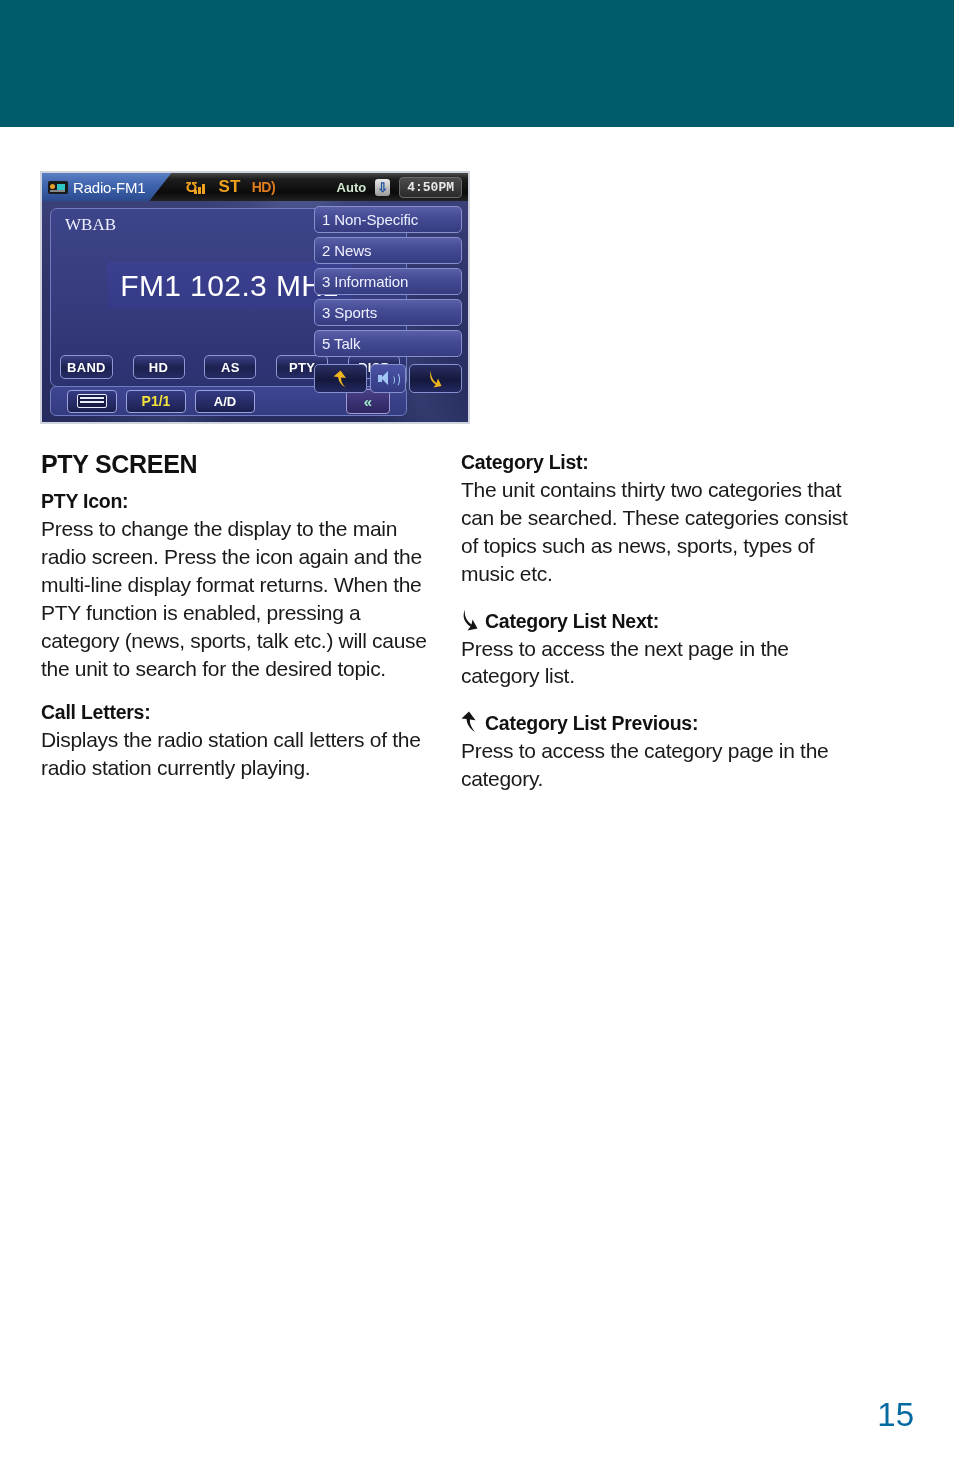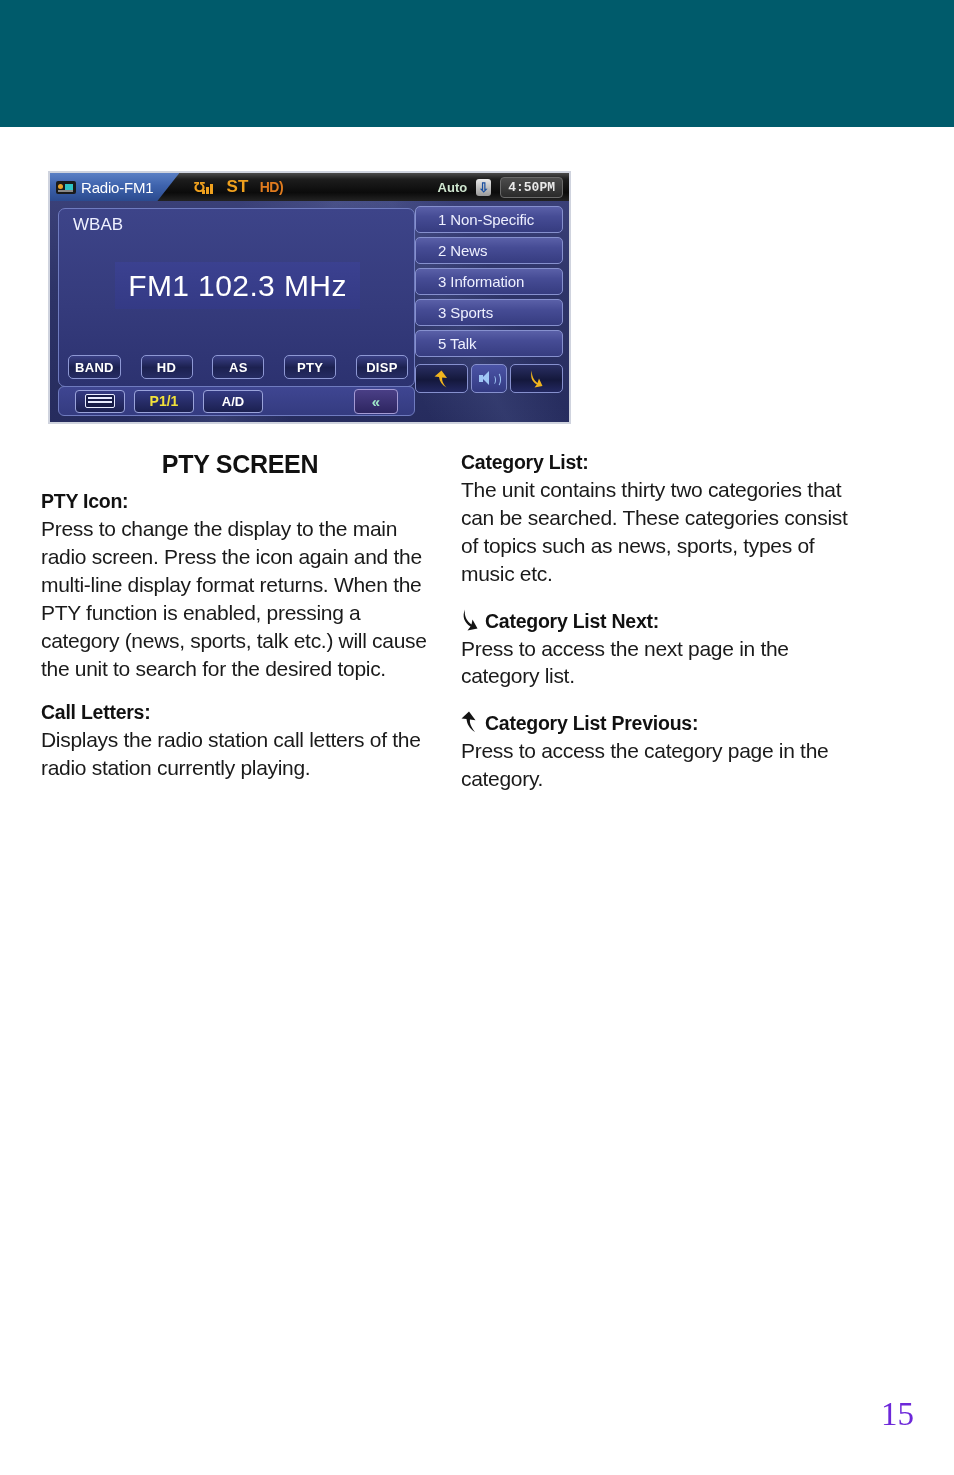--- a/index.html
+++ b/index.html
@@ -21,23 +21,23 @@
     left: 0;
     top: 0;
     width: 954px;
     height: 127px;
     background: #005b6b;
   }
 
   
   .radio-screen {
     position: absolute;
-    left: 48px;
+    left: 40px;
     top: 171px;
-    width: 523px;
+    width: 430px;
     height: 253px;
     background: #2b3166;
     border: 2px solid #cfd3de;
     box-sizing: border-box;
     overflow: hidden;
     font-family: "Liberation Sans", sans-serif;
   }
   .radio-screen::after {
     
     content: "";
@@ -151,20 +151,21 @@
     border-radius: 7px;
     background: linear-gradient(180deg, #3d4489 0%, #353b7c 55%, #2c3270 100%);
     z-index: 2;
     box-sizing: border-box;
   }
   .call-letters {
     position: absolute;
     left: 14px; top: 6px;
     color: #eef0ff;
     font-size: 17px;
+    font-family: Liberation Serif, serif;
   }
   .freq-band {
     position: absolute;
     left: 56px; top: 53px;
     width: 245px; height: 47px;
     background: linear-gradient(180deg, #3b4190 0%, #343a85 100%);
     display: flex;
     align-items: center;
     justify-content: center;
   }
@@ -281,21 +282,21 @@
   }
   .cat-btn {
     height: 27px;
     border: 1px solid #8690ce;
     border-radius: 5px;
     background: linear-gradient(180deg, #5a60a8 0%, #464c95 38%, #363c80 100%);
     color: #eef0ff;
     font-size: 15px;
     display: flex;
     align-items: center;
-    padding-left: 22px;
+    padding-left: 7px;
     box-sizing: border-box;
     letter-spacing: -0.1px;
   }
   .nav-row {
     display: flex;
     gap: 3px;
     margin-top: 3px;
   }
   .nav-btn {
     height: 27px;
@@ -346,21 +347,20 @@
   }
   .col-left  { left: 41px; width: 398px; }
   .col-right { left: 461px; width: 400px; }
 
   h1.section-title {
     margin: 0 0 10px 0;
     font-size: 25px;
     font-weight: bold;
     letter-spacing: -0.3px;
     color: #111;
-    text-align: center;
   }
   .term {
     margin: 0;
     font-size: 19.5px;
     font-weight: bold;
     line-height: 1.33;
     letter-spacing: -0.25px;
     color: #111;
   }
   .term-inline {
@@ -384,23 +384,23 @@
     flex: none;
     position: relative;
     top: 3px;
   }
 
   
   .page-number {
     position: absolute;
     right: 40px;
     top: 1396px;
-    font-family: Liberation Serif, serif;
+    font-family: Liberation Sans, sans-serif;
     font-size: 33px;
-    color: #6d28d9;
+    color: #0369a1;
   }
 </style>
 </head>
 <body>
 
 <div class="header-band"></div>
 
 <div class="radio-screen">
 
   <div class="status-bar">

